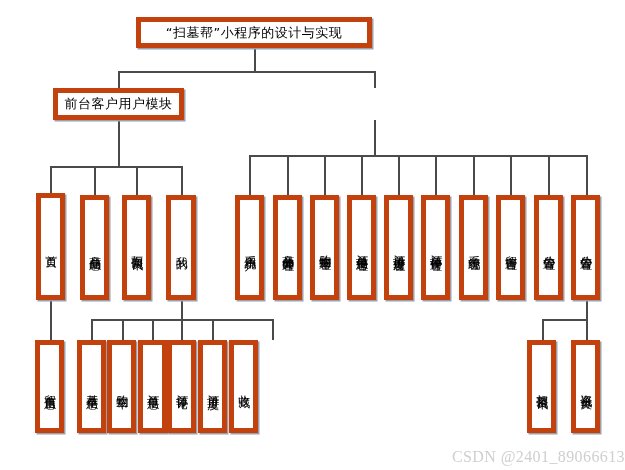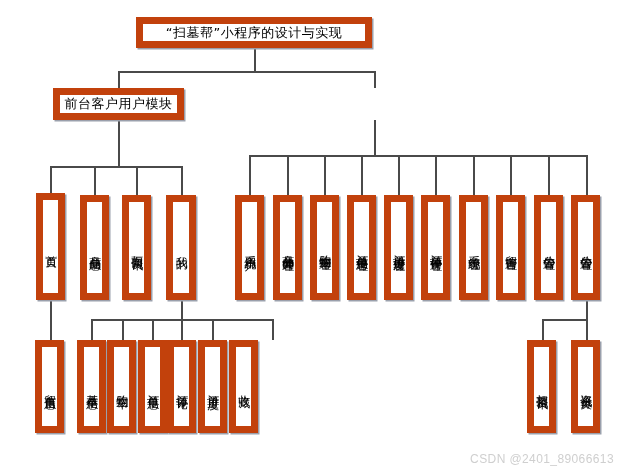--- a/index.html
+++ b/index.html
@@ -8,21 +8,21 @@
     background:#ffffff;
     font-family:"DejaVu Sans","Liberation Sans",sans-serif;
     overflow:hidden;
     position:relative;
   }
   #diagram{position:absolute;left:0;top:0;width:625px;height:470px;}
   .node{
     position:absolute;
     box-sizing:border-box;
     background:#ffffff;
-    border:7px solid #c2410c;
+    border:5px solid #c2410c;
     box-shadow:1.5px 1.5px 0 0 #9aa0ac;
     display:flex;
     align-items:center;
     justify-content:center;
     color:#000;
     z-index:2;
   }
   .node.horiz{
     writing-mode:horizontal-tb;
     font-size:13px;
@@ -39,24 +39,24 @@
   }
   .line{
     position:absolute;
     background:#4a4a4a;
     z-index:1;
   }
   .line.v{width:1.5px;}
   .line.h{height:1.5px;}
   #watermark{
     position:absolute;
-    right:11px;bottom:4px;
-    font-size:12px;
+    right:0;bottom:4px;
+    font-size:16px;
     color:#cfcfcf;
-    font-family:Liberation Sans, sans-serif;
+    font-family:Liberation Serif, serif;
     letter-spacing:0.4px;
     z-index:5;
   }
 </style>
 </head>
 <body>
 
 <div id="diagram">
 
   <div class="line v" style="left:254px;top:48px;height:24px;"></div>

